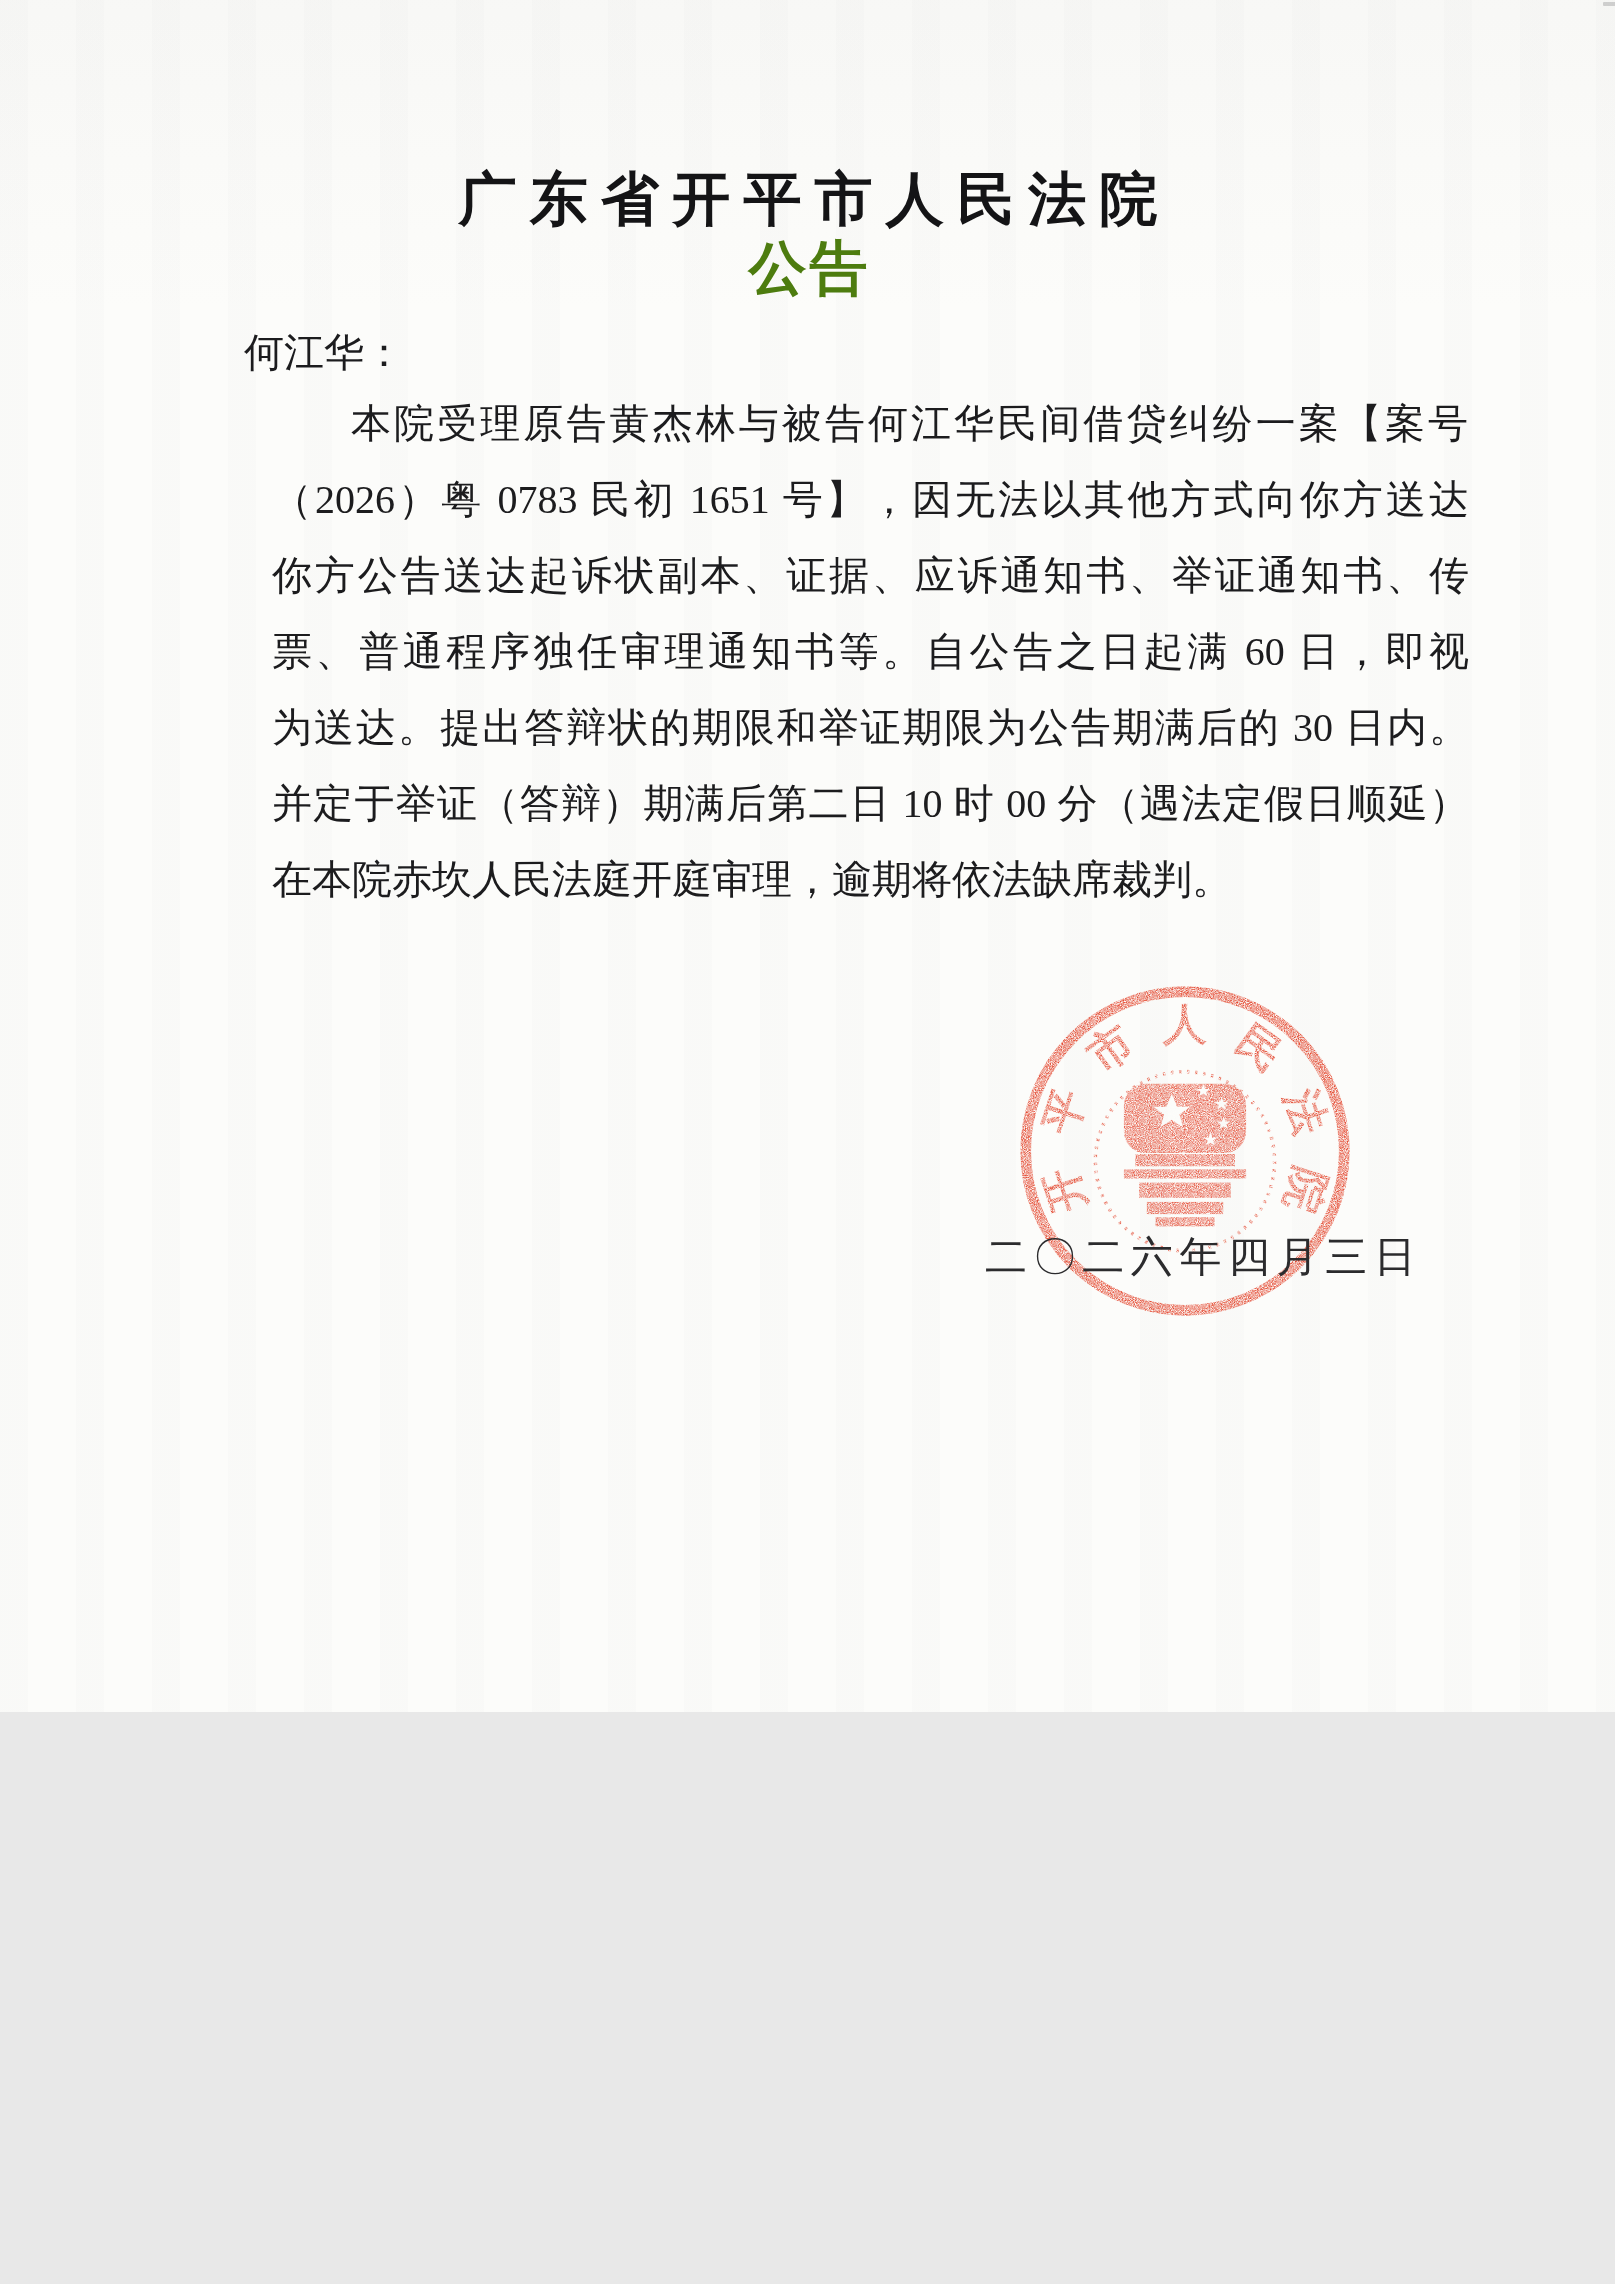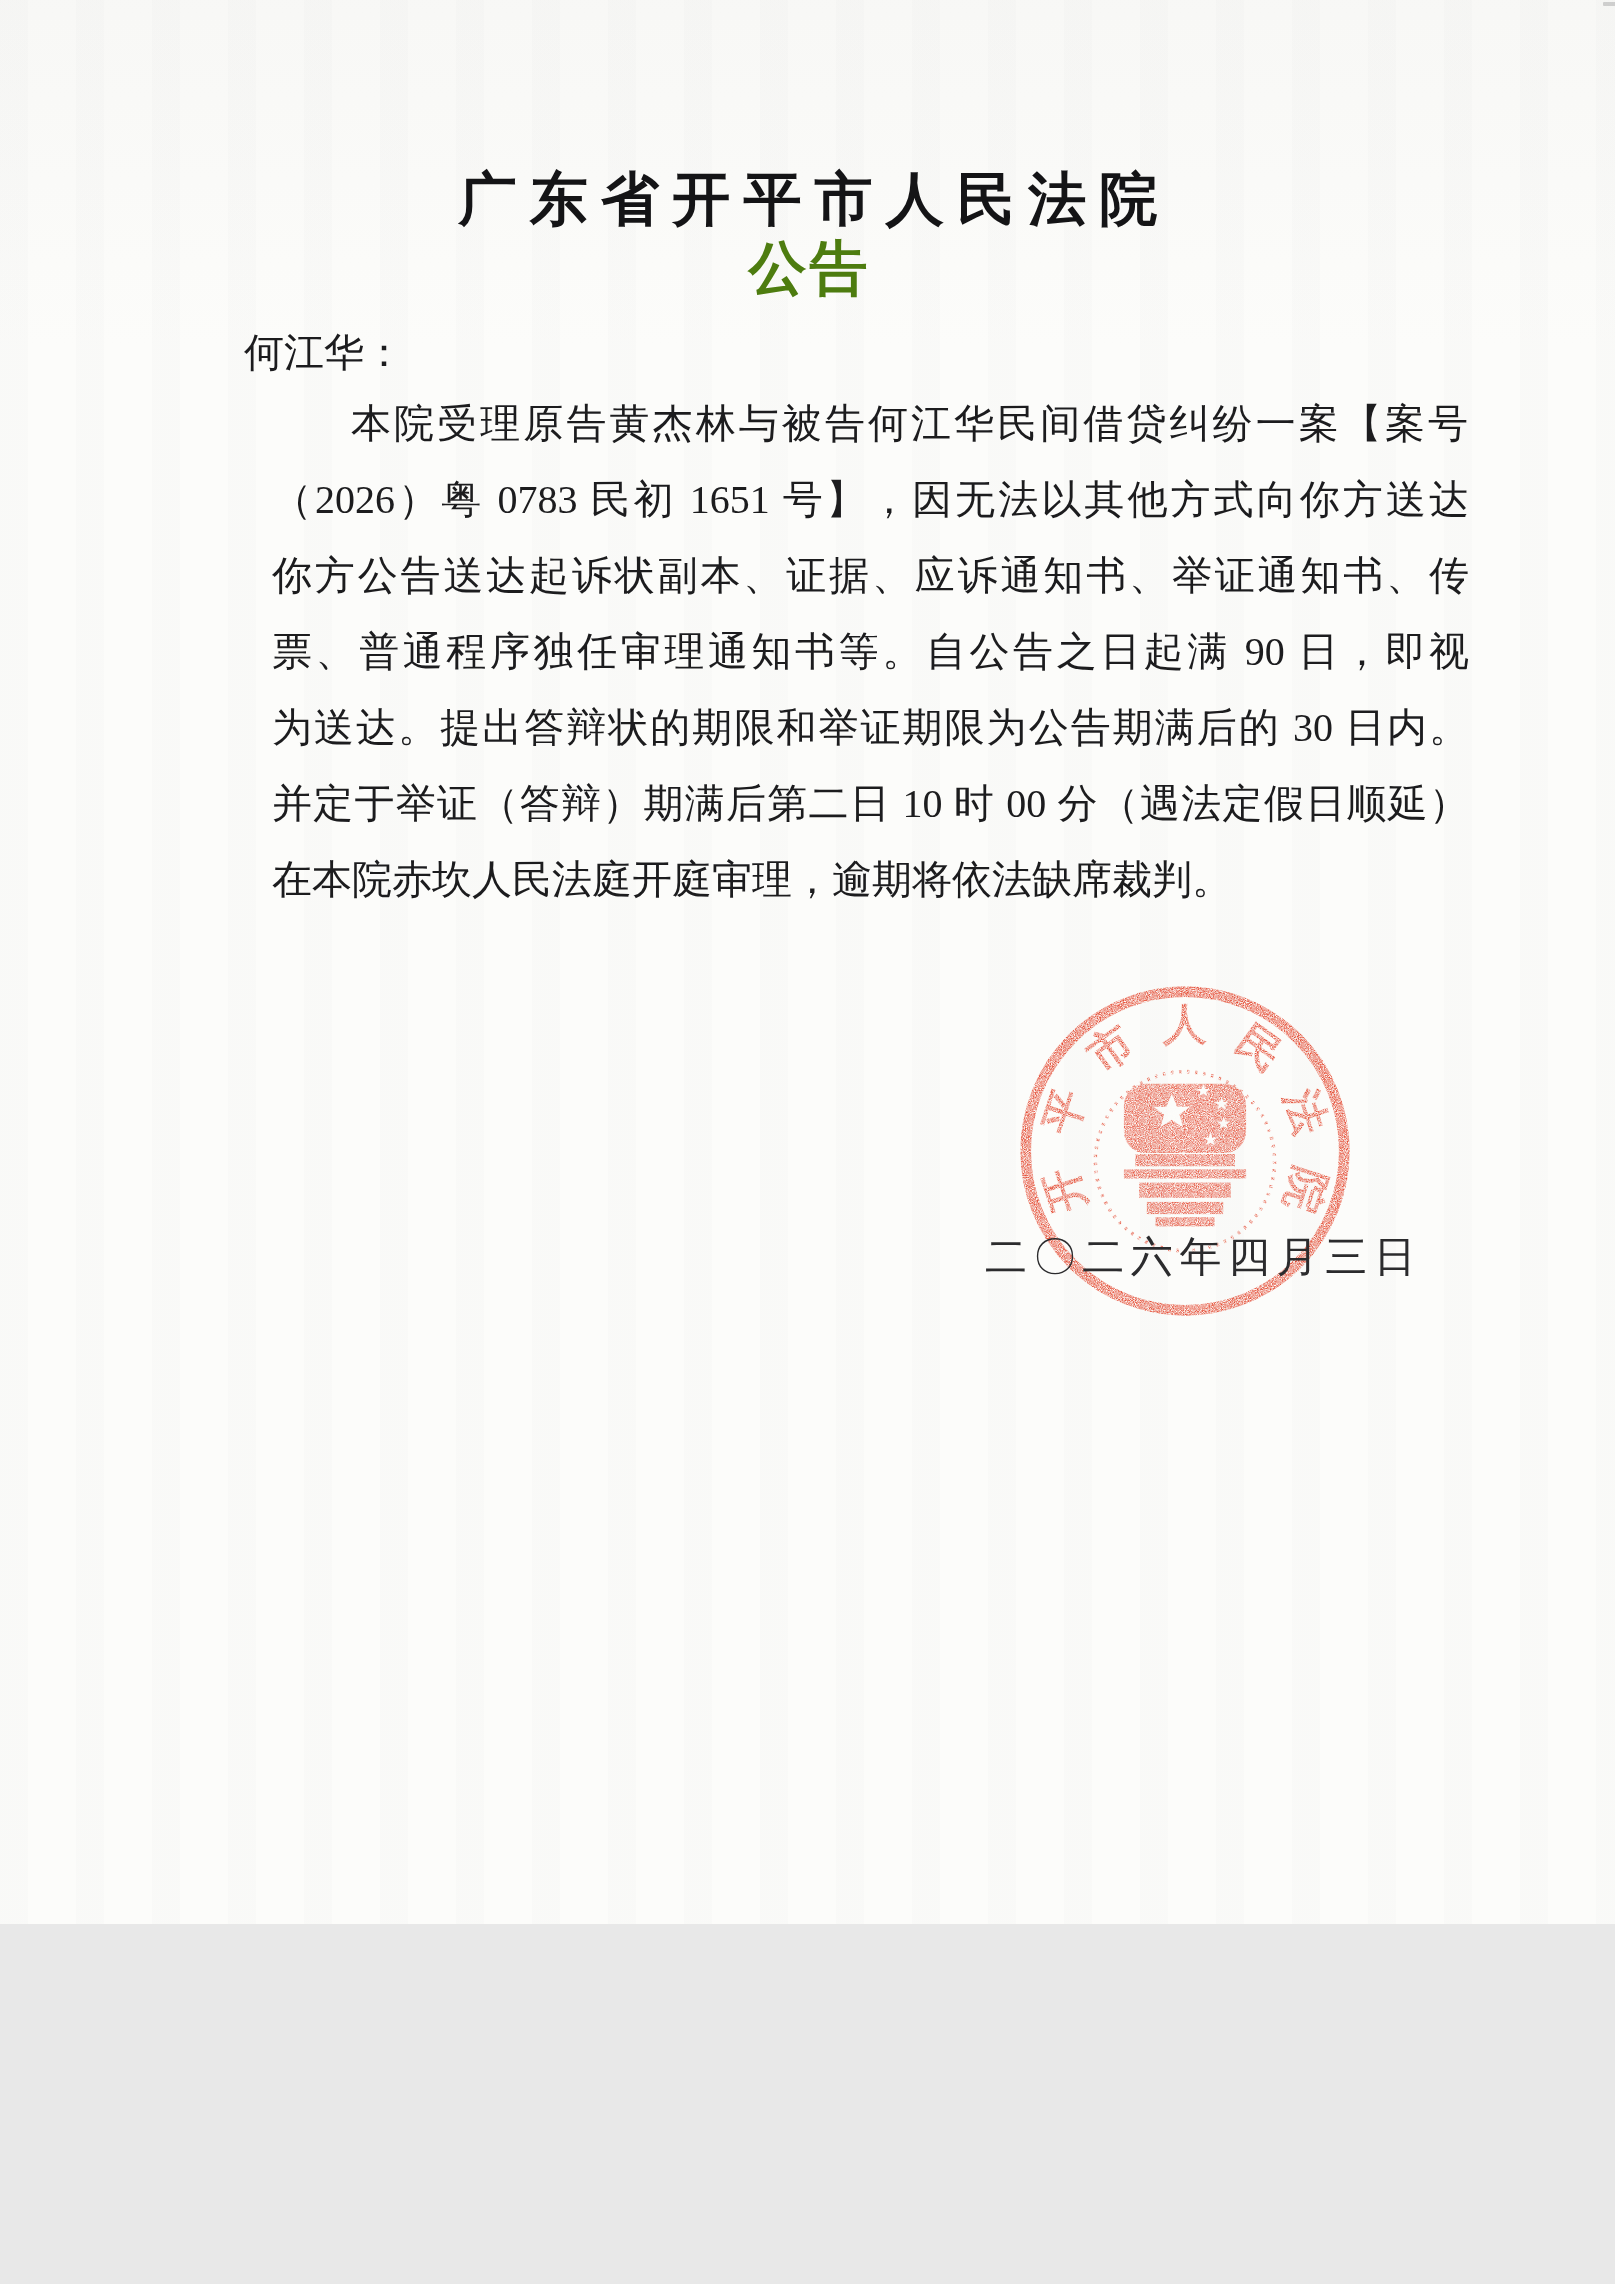--- a/index.html
+++ b/index.html
@@ -1,18 +1,18 @@
 <!DOCTYPE html>
 <html lang="zh" style="font-size:8.1px"><head>
 <meta charset="utf-8">
 <style>
   html,body{margin:0;padding:0;background:#e8e8e8;}
   .page{
     position:relative;
-    width:1616px;height:1924px;
+    width:1616px;height:1712px;
     background:#fcfcfa;
     overflow:hidden;
     font-family:"Liberation Serif","DejaVu Serif",serif;
     color:#1c1c1e;
   }
   
   .page::before{
     content:"";position:absolute;inset:0;pointer-events:none;
     background:
       repeating-linear-gradient(90deg, rgba(110,115,125,0.018) 0 28px, rgba(0,0,0,0) 28px 76px),
@@ -71,21 +71,21 @@
 
   <div class="title-line1">广东省开平市人民法院</div>
   <div class="title-line2">公告</div>
 
   <div class="recipient">何江华：</div>
 
   <div class="body-block">
     <div class="body-line indent">本院受理原告黄杰林与被告何江华民间借贷纠纷一案【案号</div>
     <div class="body-line">（2026）粤 0783 民初 1651 号】，因无法以其他方式向你方送达</div>
     <div class="body-line">你方公告送达起诉状副本、证据、应诉通知书、举证通知书、传</div>
-    <div class="body-line">票、普通程序独任审理通知书等。自公告之日起满 90 日，即视</div>
+    <div class="body-line">票、普通程序独任审理通知书等。自公告之日起满 60 日，即视</div>
     <div class="body-line">为送达。提出答辩状的期限和举证期限为公告期满后的 30 日内。</div>
     <div class="body-line">并定于举证（答辩）期满后第二日 10 时 00 分（遇法定假日顺延）</div>
     <div class="body-line last">在本院赤坎人民法庭开庭审理，逾期将依法缺席裁判。</div>
   </div>
 
 
   <svg class="seal" viewBox="0 0 668 668">
     <defs>
       <filter id="stamp-grain" x="-10%" y="-10%" width="120%" height="120%">
         <feTurbulence type="fractalNoise" baseFrequency="0.55" numOctaves="2" seed="7" result="n"></feTurbulence>

